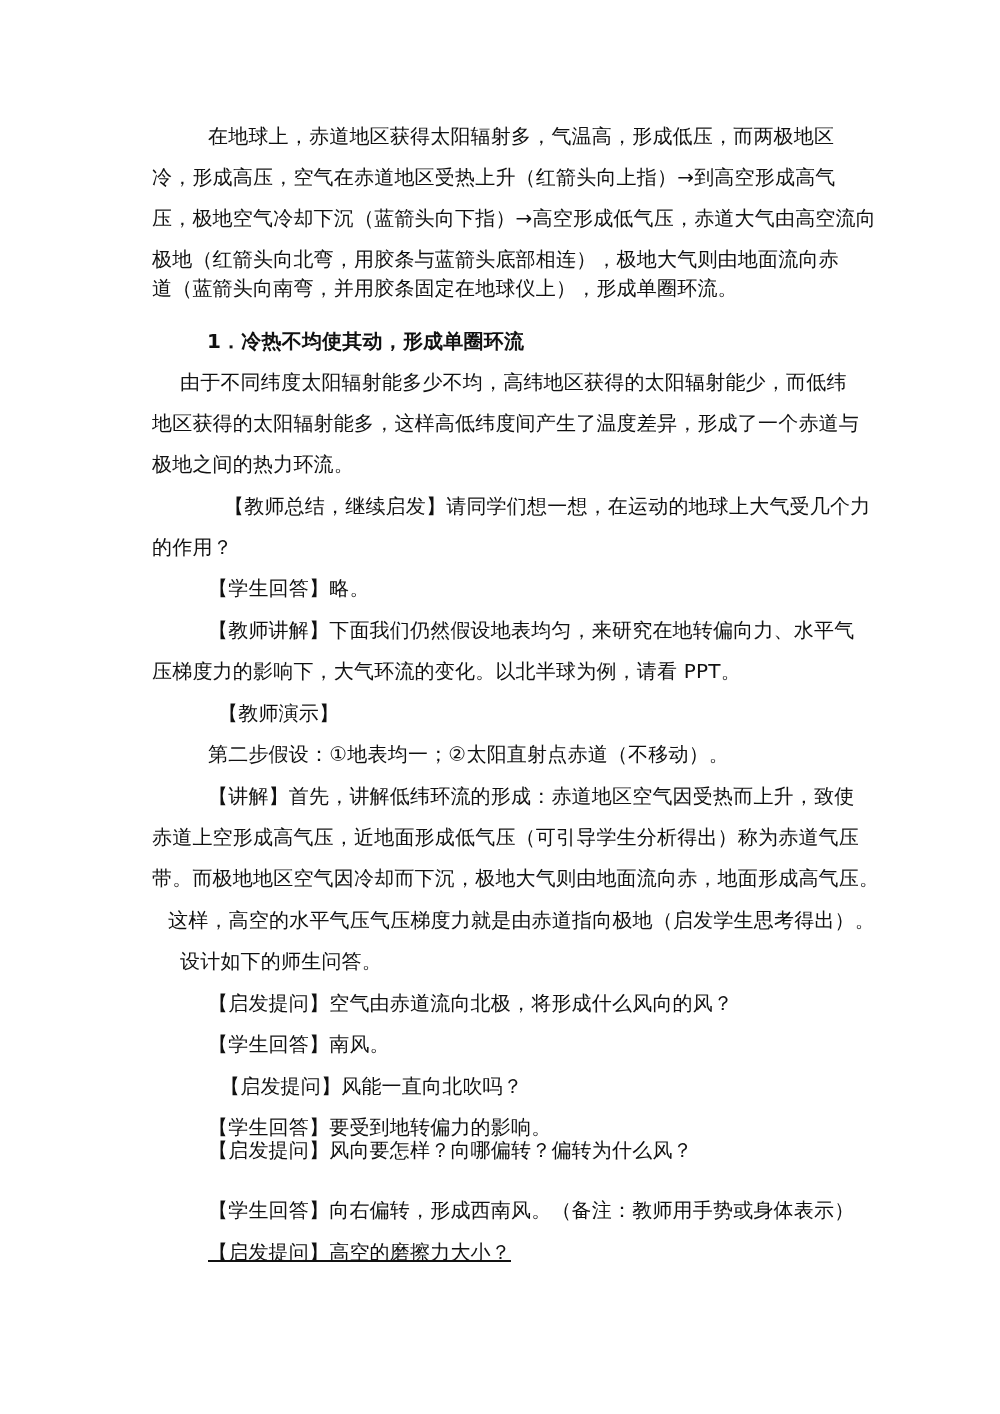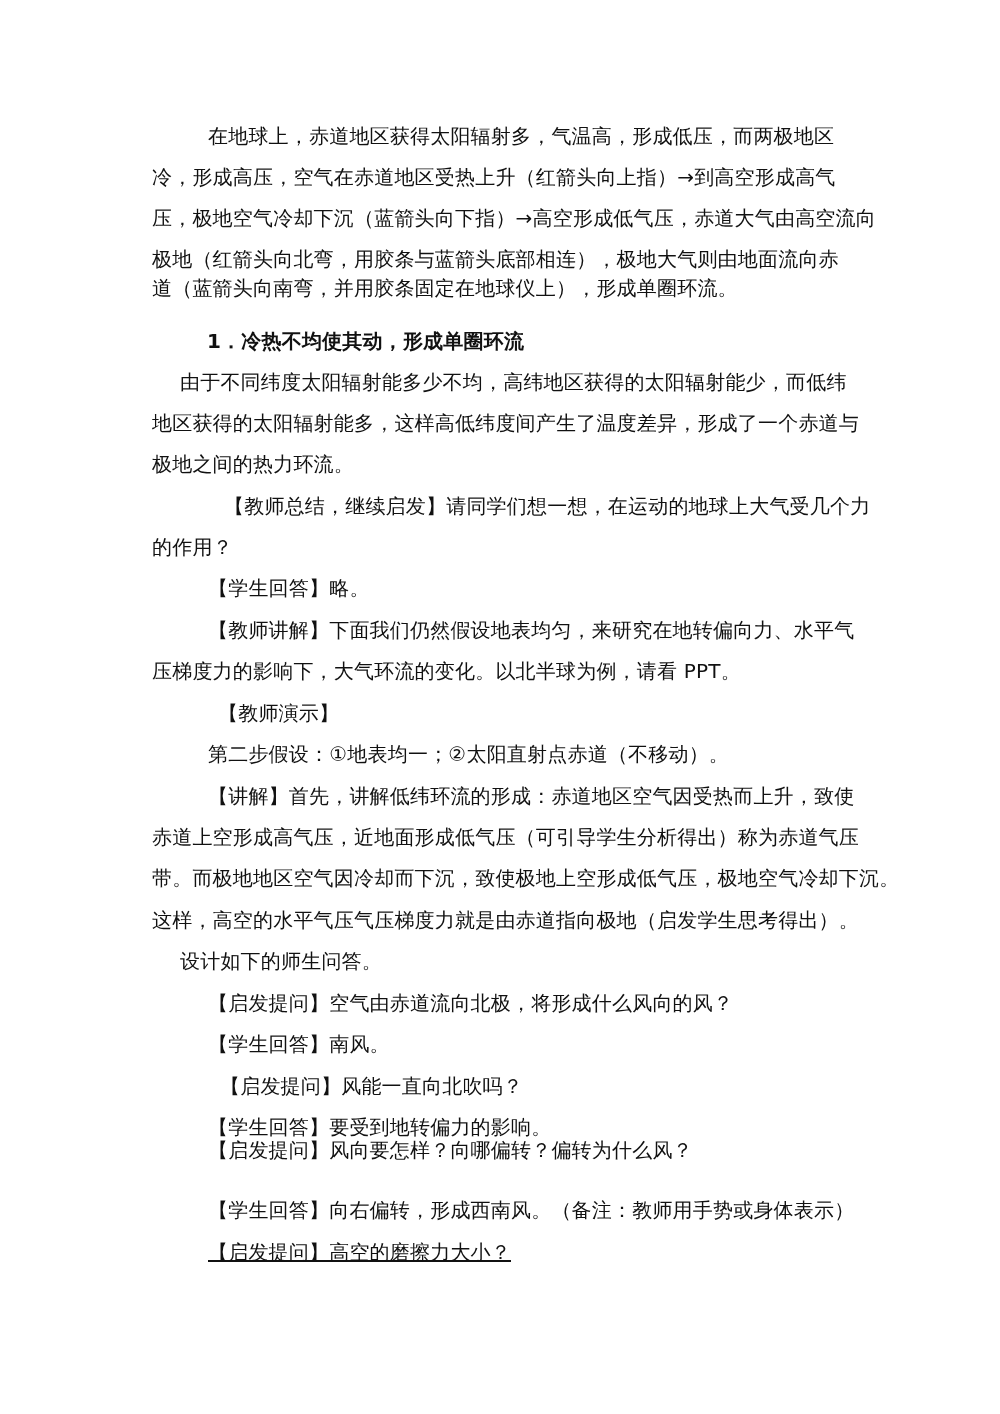--- a/index.html
+++ b/index.html
@@ -50,22 +50,22 @@
   <div class="line" style="left: 0px; top: 328px;">极地之间的热力环流。</div>
   <div class="line" style="left: 72px; top: 370px;">【教师总结，继续启发】请同学们想一想，在运动的地球上大气受几个力</div>
   <div class="line" style="left: 0px; top: 411px;">的作用？</div>
   <div class="line" style="left: 56px; top: 452px;">【学生回答】略。</div>
   <div class="line" style="left: 56px; top: 494px;">【教师讲解】下面我们仍然假设地表均匀，来研究在地转偏向力、水平气</div>
   <div class="line" style="left: 0px; top: 535px;">压梯度力的影响下，大气环流的变化。以北半球为例，请看 PPT。</div>
   <div class="line" style="left: 56px; top: 577px; margin-left: 10px;">【教师演示】</div>
   <div class="line" style="left: 56px; top: 618px;">第二步假设：①地表均一；②太阳直射点赤道（不移动）。</div>
   <div class="line" style="left: 56px; top: 660px;">【讲解】首先，讲解低纬环流的形成：赤道地区空气因受热而上升，致使</div>
   <div class="line" style="left: 0px; top: 701px;">赤道上空形成高气压，近地面形成低气压（可引导学生分析得出）称为赤道气压</div>
-  <div class="line" style="left: 0px; top: 742px;">带。而极地地区空气因冷却而下沉，致使极地上空形成低气压，极地空气冷却下沉。</div>
-  <div class="line" style="left: 0px; top: 784px; text-align: right;">这样，高空的水平气压气压梯度力就是由赤道指向极地（启发学生思考得出）。</div>
+  <div class="line" style="left: 0px; top: 742px;">带。而极地地区空气因冷却而下沉，极地大气则由地面流向赤，地面形成高气压。</div>
+  <div class="line" style="left: 16px; top: 784px; text-align: right;">这样，高空的水平气压气压梯度力就是由赤道指向极地（启发学生思考得出）。</div>
   <div class="line" style="left: 28px; top: 825px;">设计如下的师生问答。</div>
   <div class="line" style="left: 56px; top: 867px;">【启发提问】空气由赤道流向北极，将形成什么风向的风？</div>
   <div class="line" style="left: 56px; top: 908px;">【学生回答】南风。</div>
   <div class="line" style="left: 68px; top: 950px;">【启发提问】风能一直向北吹吗？</div>
   <div class="line" style="left: 56px; top: 991px;">【学生回答】要受到地转偏力的影响。</div>
   <div class="line" style="left: 56px; top: 1014px;">【启发提问】风向要怎样？向哪偏转？偏转为什么风？</div>
   <div class="line" style="left: 56px; top: 1074px;">【学生回答】向右偏转，形成西南风。（备注：教师用手势或身体表示）</div>
   <div class="line" style="left: 56px; top: 1116px; text-decoration: underline;">【启发提问】高空的磨擦力大小？</div>
 </div>
 

